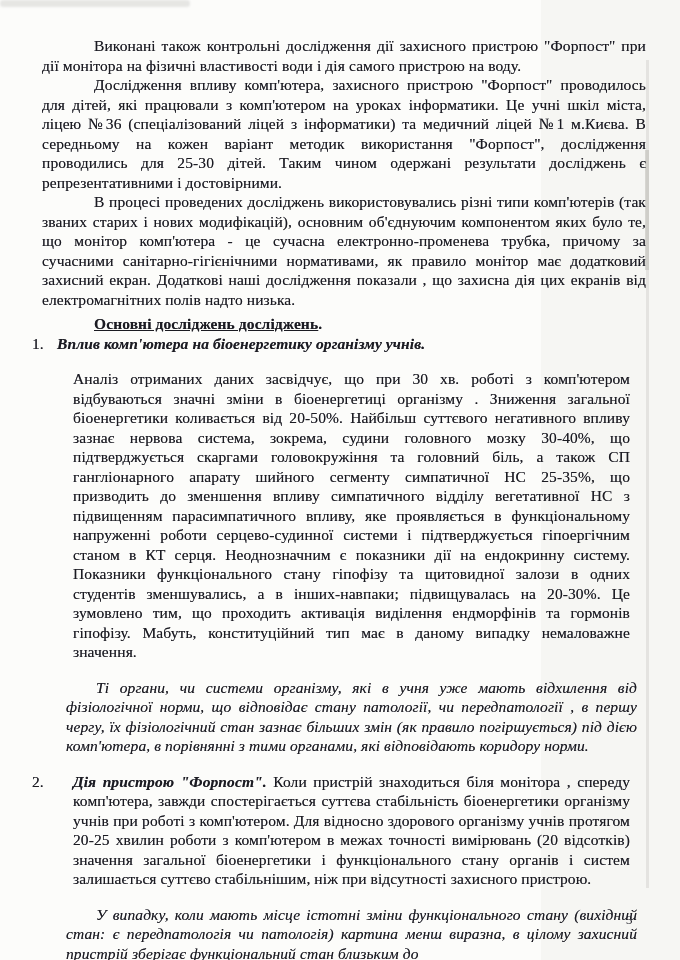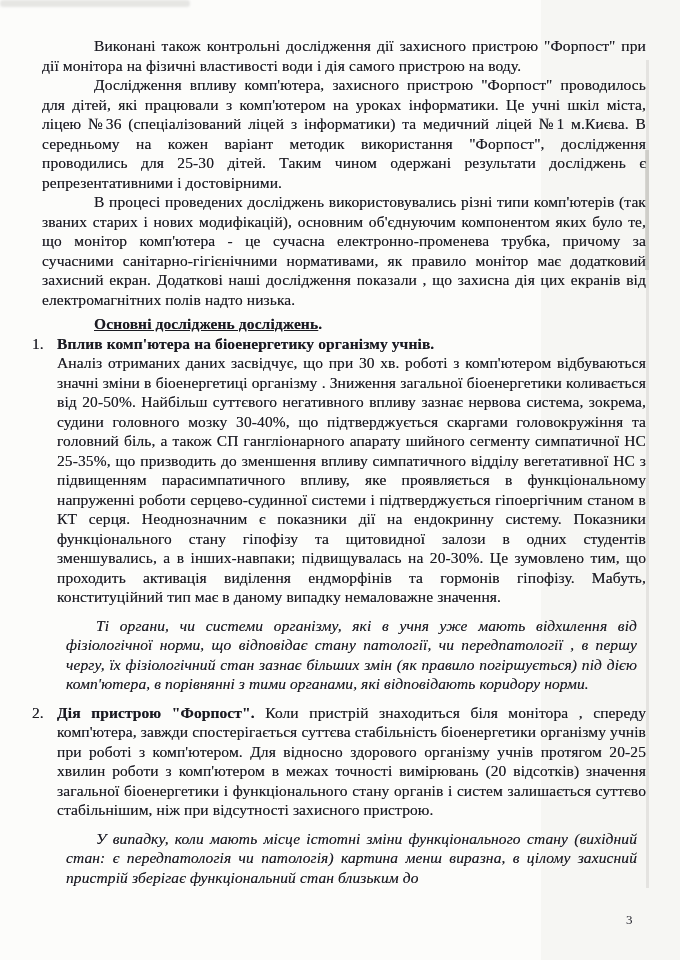--- a/index.html
+++ b/index.html
@@ -49,23 +49,23 @@
     margin: 5px 0 0 52px;
     font-weight: bold;
   }
   .section-heading .u { text-decoration: underline; }
   .items { margin: 0; }
   .item { position: relative; margin-left: 15px; }
   .item-num {
     position: absolute; left: -25px; top: 0;
     font-style: normal;
   }
-  .item-title { font-weight: bold; }
+  .item-title { font-weight: bold; font-style: italic; }
   .item-title-line { margin: 0; }
-  .item-body { margin: 0; }
+  .item-body { margin: 16px; }
   .item-note { margin: 9px; font-style: italic; text-indent: 30px; }
   .page-number {
     position: absolute; left: 626px; top: 912px;
     font-size: 13px; color: #23232c;
   }
 </style>
 </head>
 <body>
 
 <div class="page">

